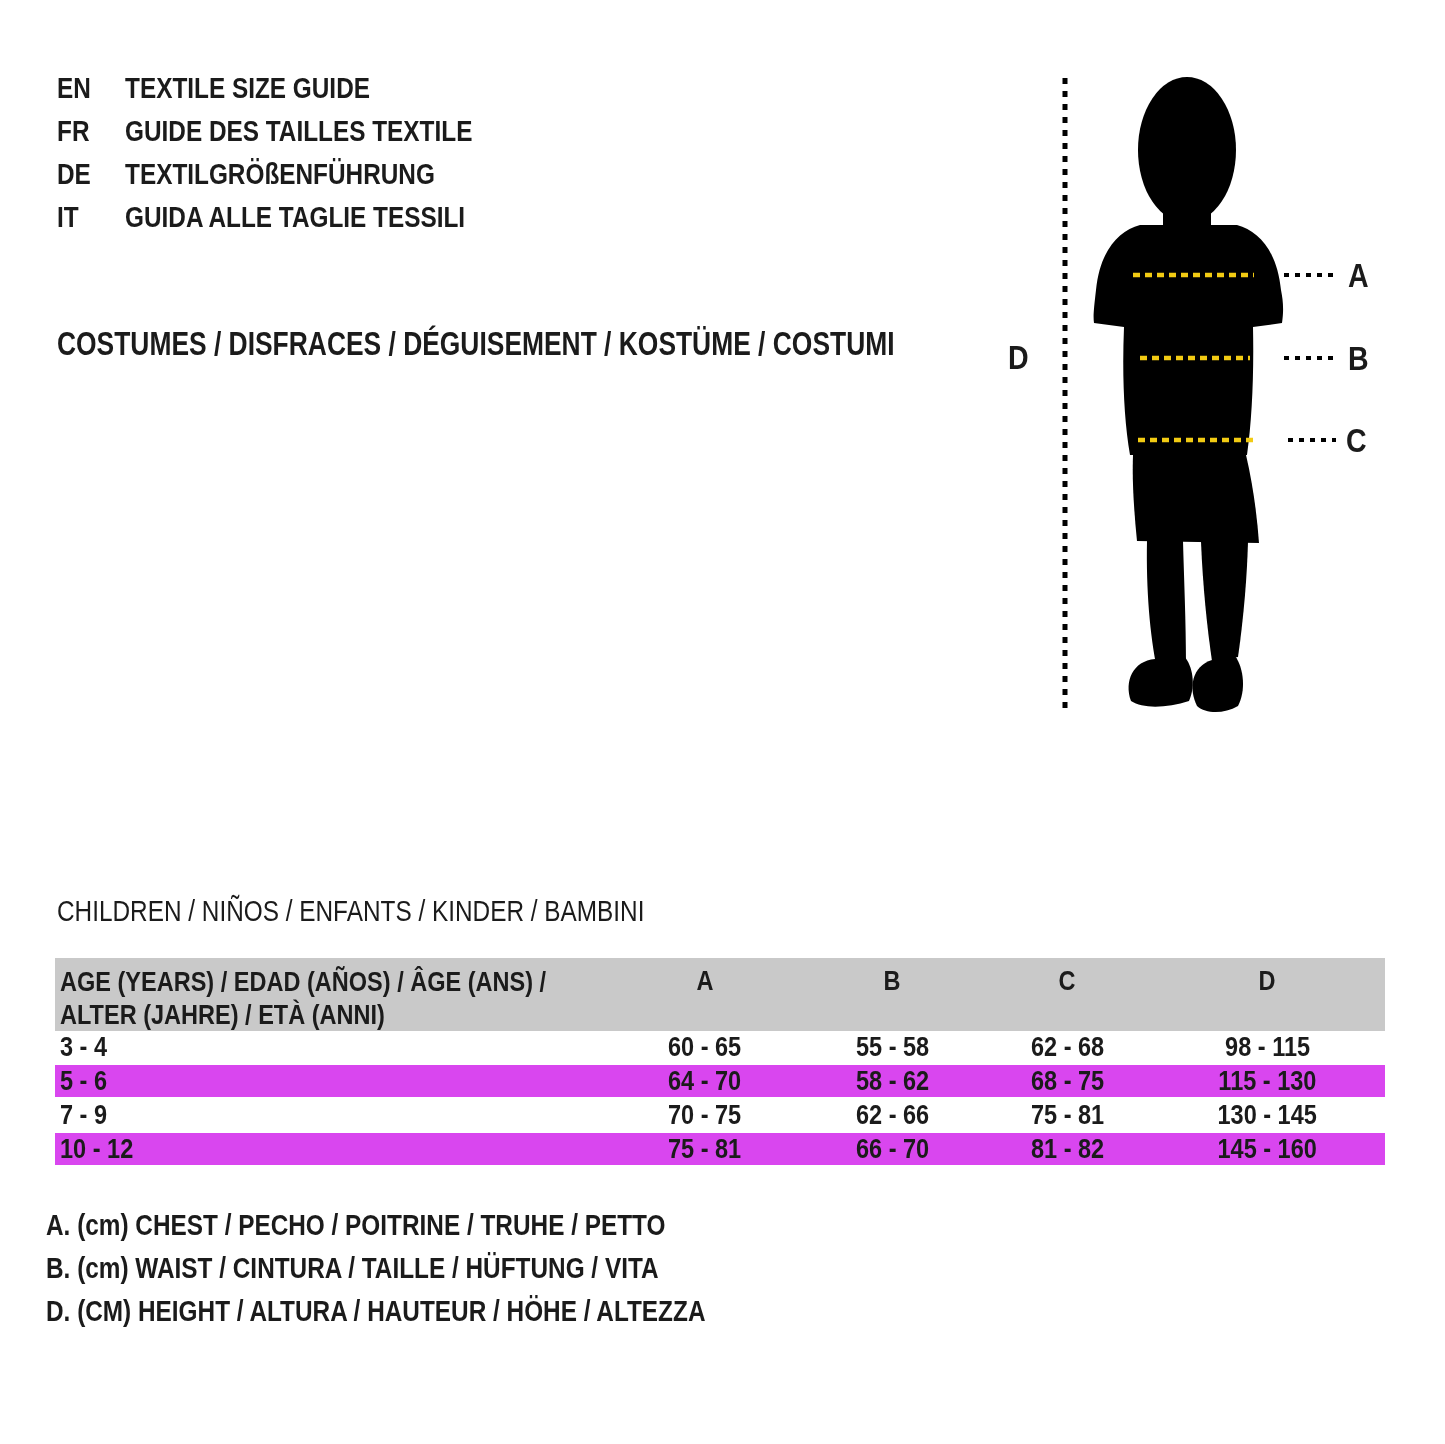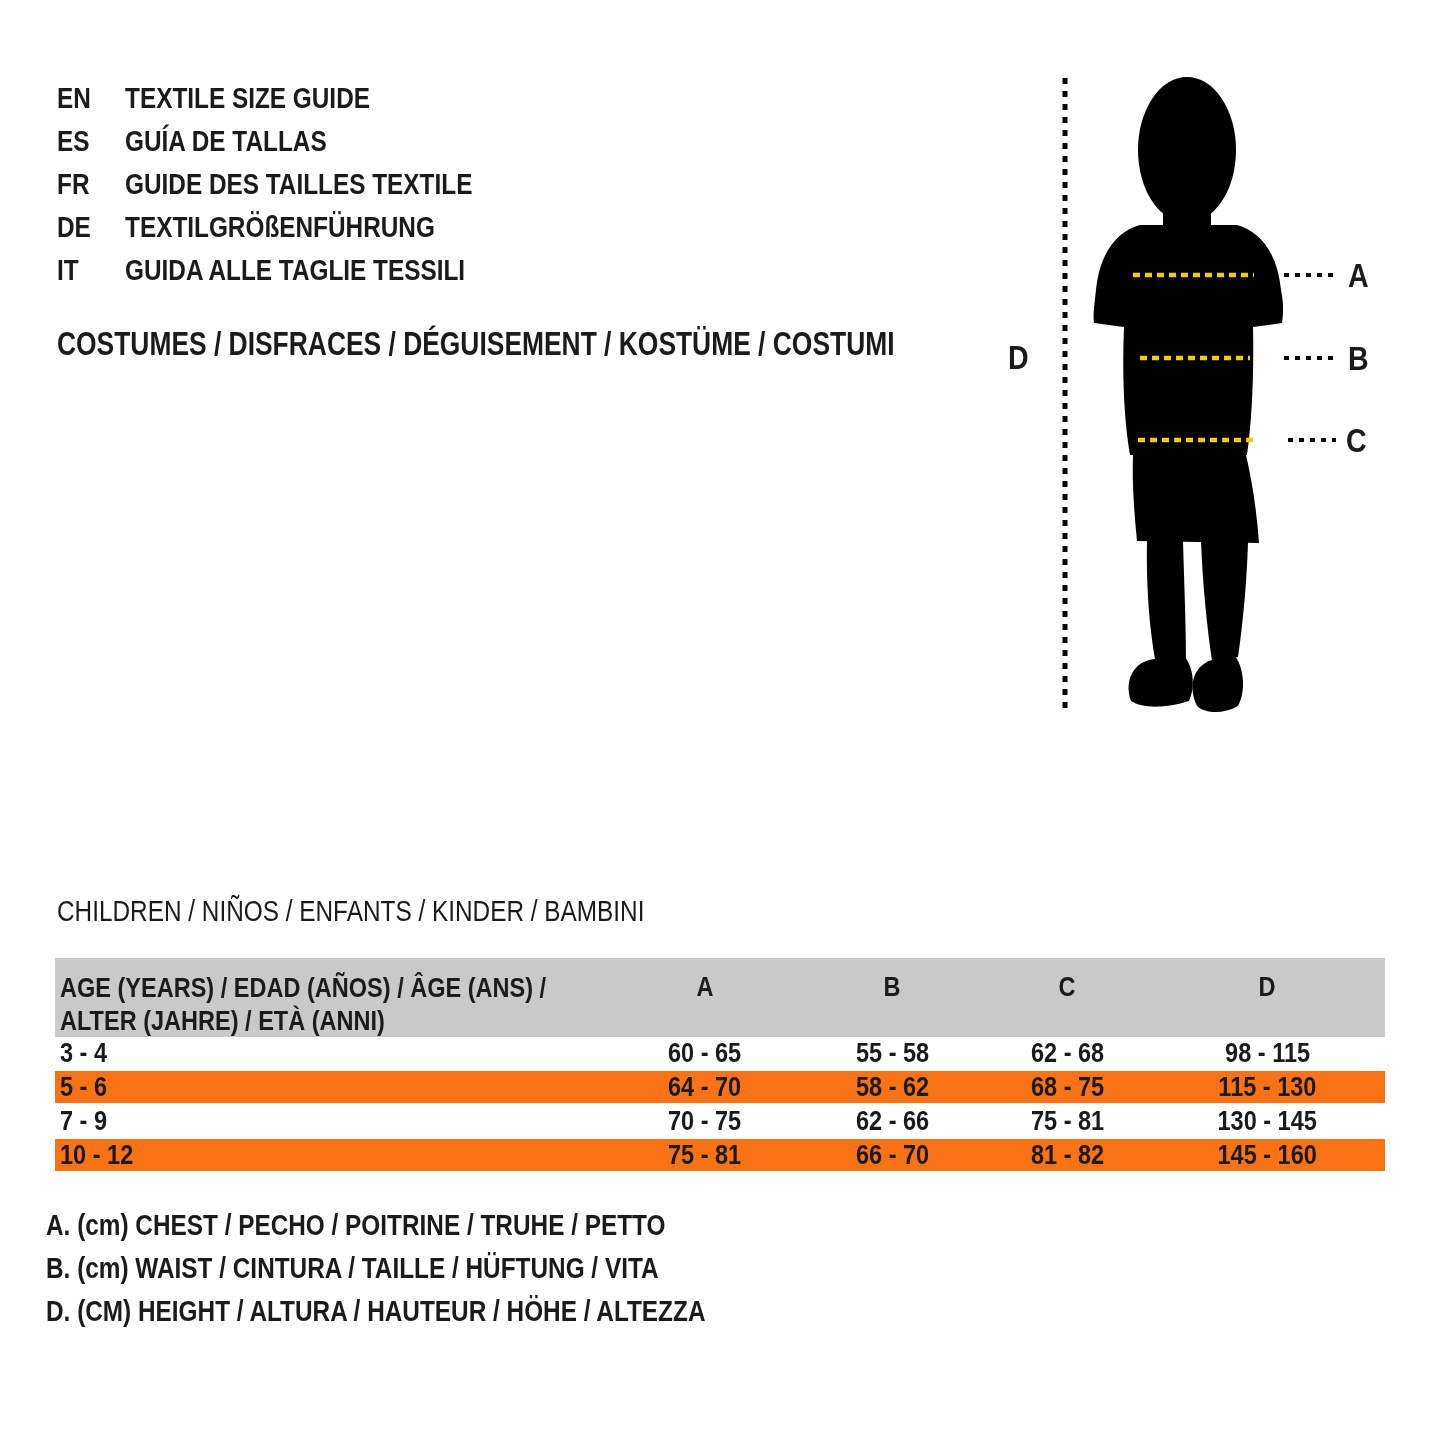--- a/index.html
+++ b/index.html
@@ -10,21 +10,21 @@
     font-family:"Liberation Sans", sans-serif;
     color:#1b1b1b;
     overflow:hidden;
   }
   
   .cnd  { display:inline-block; white-space:nowrap; transform:scaleX(.84); transform-origin:0 50%; }
   .cndC { display:inline-block; white-space:nowrap; transform:scaleX(.84); transform-origin:50% 50%; }
   .cndT { display:inline-block; white-space:nowrap; transform:scaleX(.80); transform-origin:0 50%; }
 
   .lang-list { position:absolute; left:57px; top:72px; }
-  .lang-row  { display:flex; height:43px; align-items:flex-end; font-size:29px; font-weight:bold; }
+  .lang-row  { display:flex; height:43px; align-items:flex-start; font-size:29px; font-weight:bold; }
   .lang-code { width:68px; }
 
   .category-title {
     position:absolute; left:57px; top:322px;
     font-size:33px; font-weight:bold; line-height:43px;text-decoration:underline;
   }
 
   .figure { position:absolute; left:1000px; top:55px; width:445px; height:675px; }
   .figure svg { position:absolute; left:0; top:0; }
   .measure-label {
@@ -34,42 +34,38 @@
   .children-title { position:absolute; left:57px; top:895px; font-size:29px; font-weight:normal; }
 
   table.size-table {
     position:absolute; left:55px; top:958px; width:1330px;
     border-collapse:collapse; table-layout:fixed;
     font-size:28px; font-weight:bold;
   }
   table.size-table th, table.size-table td { font-weight:bold; }
   thead th {
     background:#c9c9c9; height:66px; vertical-align:top;
-    padding-top:13px; text-align:center;
+    padding-top:7px; text-align:center;
   }
   thead th.age-col { text-align:left; padding-left:5px; }
   .hdr-line { line-height:33px; }
   tbody td { height:19px; text-align:center; }
   tbody td.age-col { text-align:left; padding-left:5px; }
-  tbody tr.alt td { background:#f97316; border-top:2px solid #ffffff; border-bottom:2px solid #ffffff; }
+  tbody tr.alt td { background:#d946ef; border-top:2px solid #ffffff; border-bottom:2px solid #ffffff; }
 
   .legend { position:absolute; left:46px; top:1204px; }
   .legend-row { height:43px; display:flex; align-items:center; font-size:29px; font-weight:bold; }
 </style>
 </head>
 <body>
 
 <div class="lang-list">
   <div class="lang-row">
     <span class="lang-code"><span class="cnd">EN</span></span>
     <span><span class="cnd">TEXTILE SIZE GUIDE</span></span>
-  </div>
-  <div class="lang-row">
-    <span class="lang-code"><span class="cnd">ES</span></span>
-    <span><span class="cnd">GUÍA DE TALLAS</span></span>
   </div>
   <div class="lang-row">
     <span class="lang-code"><span class="cnd">FR</span></span>
     <span><span class="cnd">GUIDE DES TAILLES TEXTILE</span></span>
   </div>
   <div class="lang-row">
     <span class="lang-code"><span class="cnd">DE</span></span>
     <span><span class="cnd">TEXTILGRÖßENFÜHRUNG</span></span>
   </div>
   <div class="lang-row">

